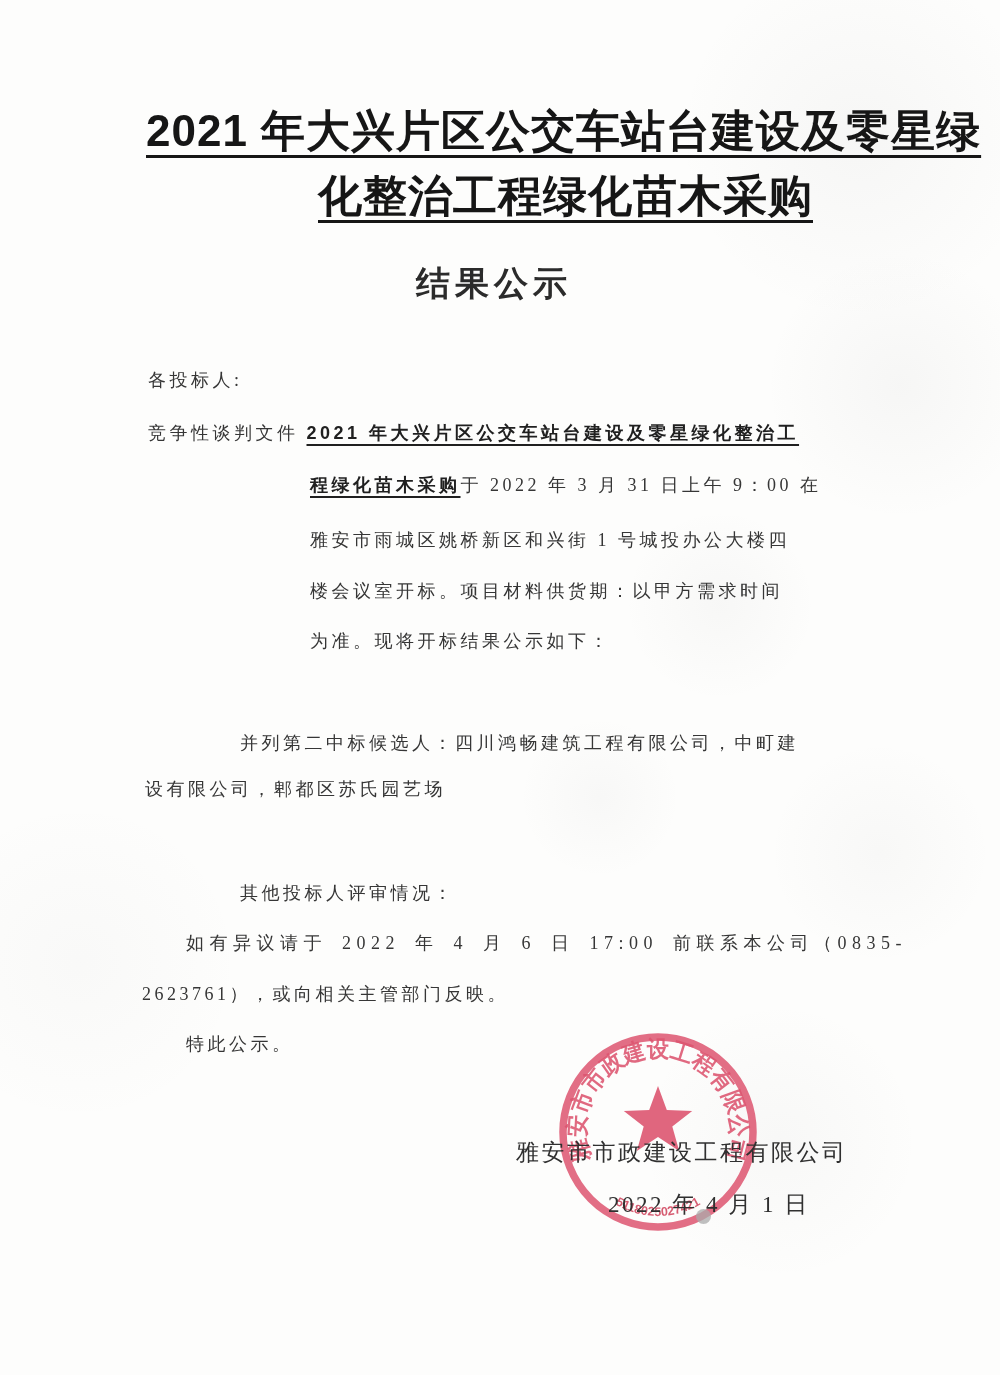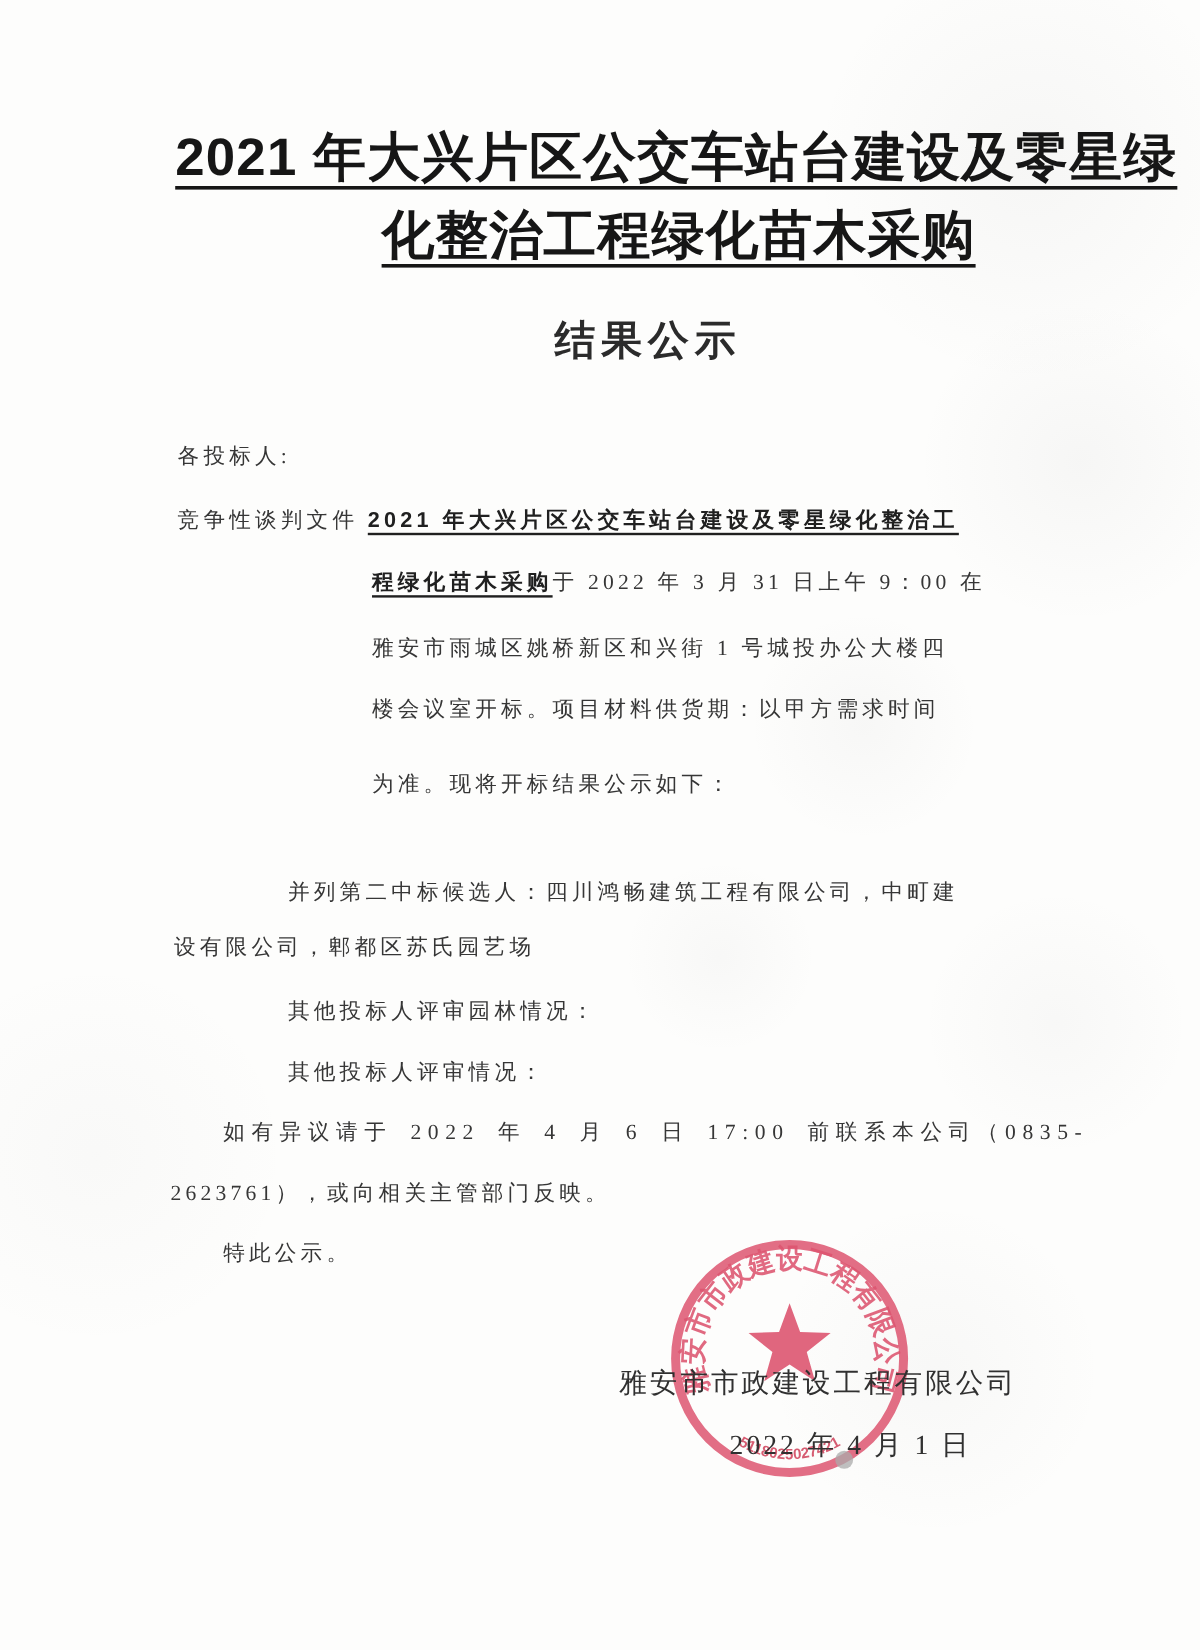--- a/index.html
+++ b/index.html
@@ -72,44 +72,43 @@
   }
 </style>
 </head>
 <body>
 
 <div class="page">
 
   <div class="abs title" style="left:146px;top:102px;">2021 年大兴片区公交车站台建设及零星绿</div>
   <div class="abs title" style="left:318px;top:167px;">化整治工程绿化苗木采购</div>
 
-  <div class="abs subtitle" style="left:416px;top:261px;margin-left:46px;">结果公示</div>
+  <div class="abs subtitle" style="left:416px;top:261px;">结果公示</div>
 
   <div class="abs body-line" style="left:148px;top:368px;">各投标人:</div>
 
   <div class="abs body-line" style="left:148px;top:421px;">
     <span>竞争性谈判文件 </span><span class="bold-ul">2021 年大兴片区公交车站台建设及零星绿化整治工</span>
   </div>
 
   <div class="abs body-line" style="left:310px;top:473px;">
     <span class="bold-ul">程绿化苗木采购</span><span>于 2022 年 3 月 31 日上午 9：00 在</span>
   </div>
 
   <div class="abs body-line" style="left:310px;top:528px;">雅安市雨城区姚桥新区和兴街 1 号城投办公大楼四</div>
 
   <div class="abs body-line" style="left:310px;top:579px;">楼会议室开标。项目材料供货期：以甲方需求时间</div>
 
-  <div class="abs body-line" style="left:310px;top:629px;margin-top:12px;">为准。现将开标结果公示如下：</div>
+  <div class="abs body-line" style="left:310px;top:629px;">为准。现将开标结果公示如下：</div>
 
 
   <div class="abs body-line" style="left:240px;top:731px;">并列第二中标候选人：四川鸿畅建筑工程有限公司，中町建</div>
 
   <div class="abs body-line" style="left:145px;top:777px;font-family:Liberation Serif, serif;">设有限公司，郫都区苏氏园艺场</div>
 
-  <div class="abs body-line" style="left:240px;top:830px;">其他投标人评审园林情况：</div>
 
   <div class="abs body-line" style="left:240px;top:881px;">其他投标人评审情况：</div>
 
   <div class="abs body-line spread" style="left:186px;top:931px;">如有异议请于 2022 年 4 月 6 日 17:00 前联系本公司（0835-</div>
 
   <div class="abs body-line" style="left:142px;top:982px;">2623761），或向相关主管部门反映。</div>
 
   <div class="abs body-line" style="left:186px;top:1032px;">特此公示。</div>
 
   <svg class="seal-svg" style="left:548px;top:1022px;" width="220" height="220" viewBox="0 0 220 220">

